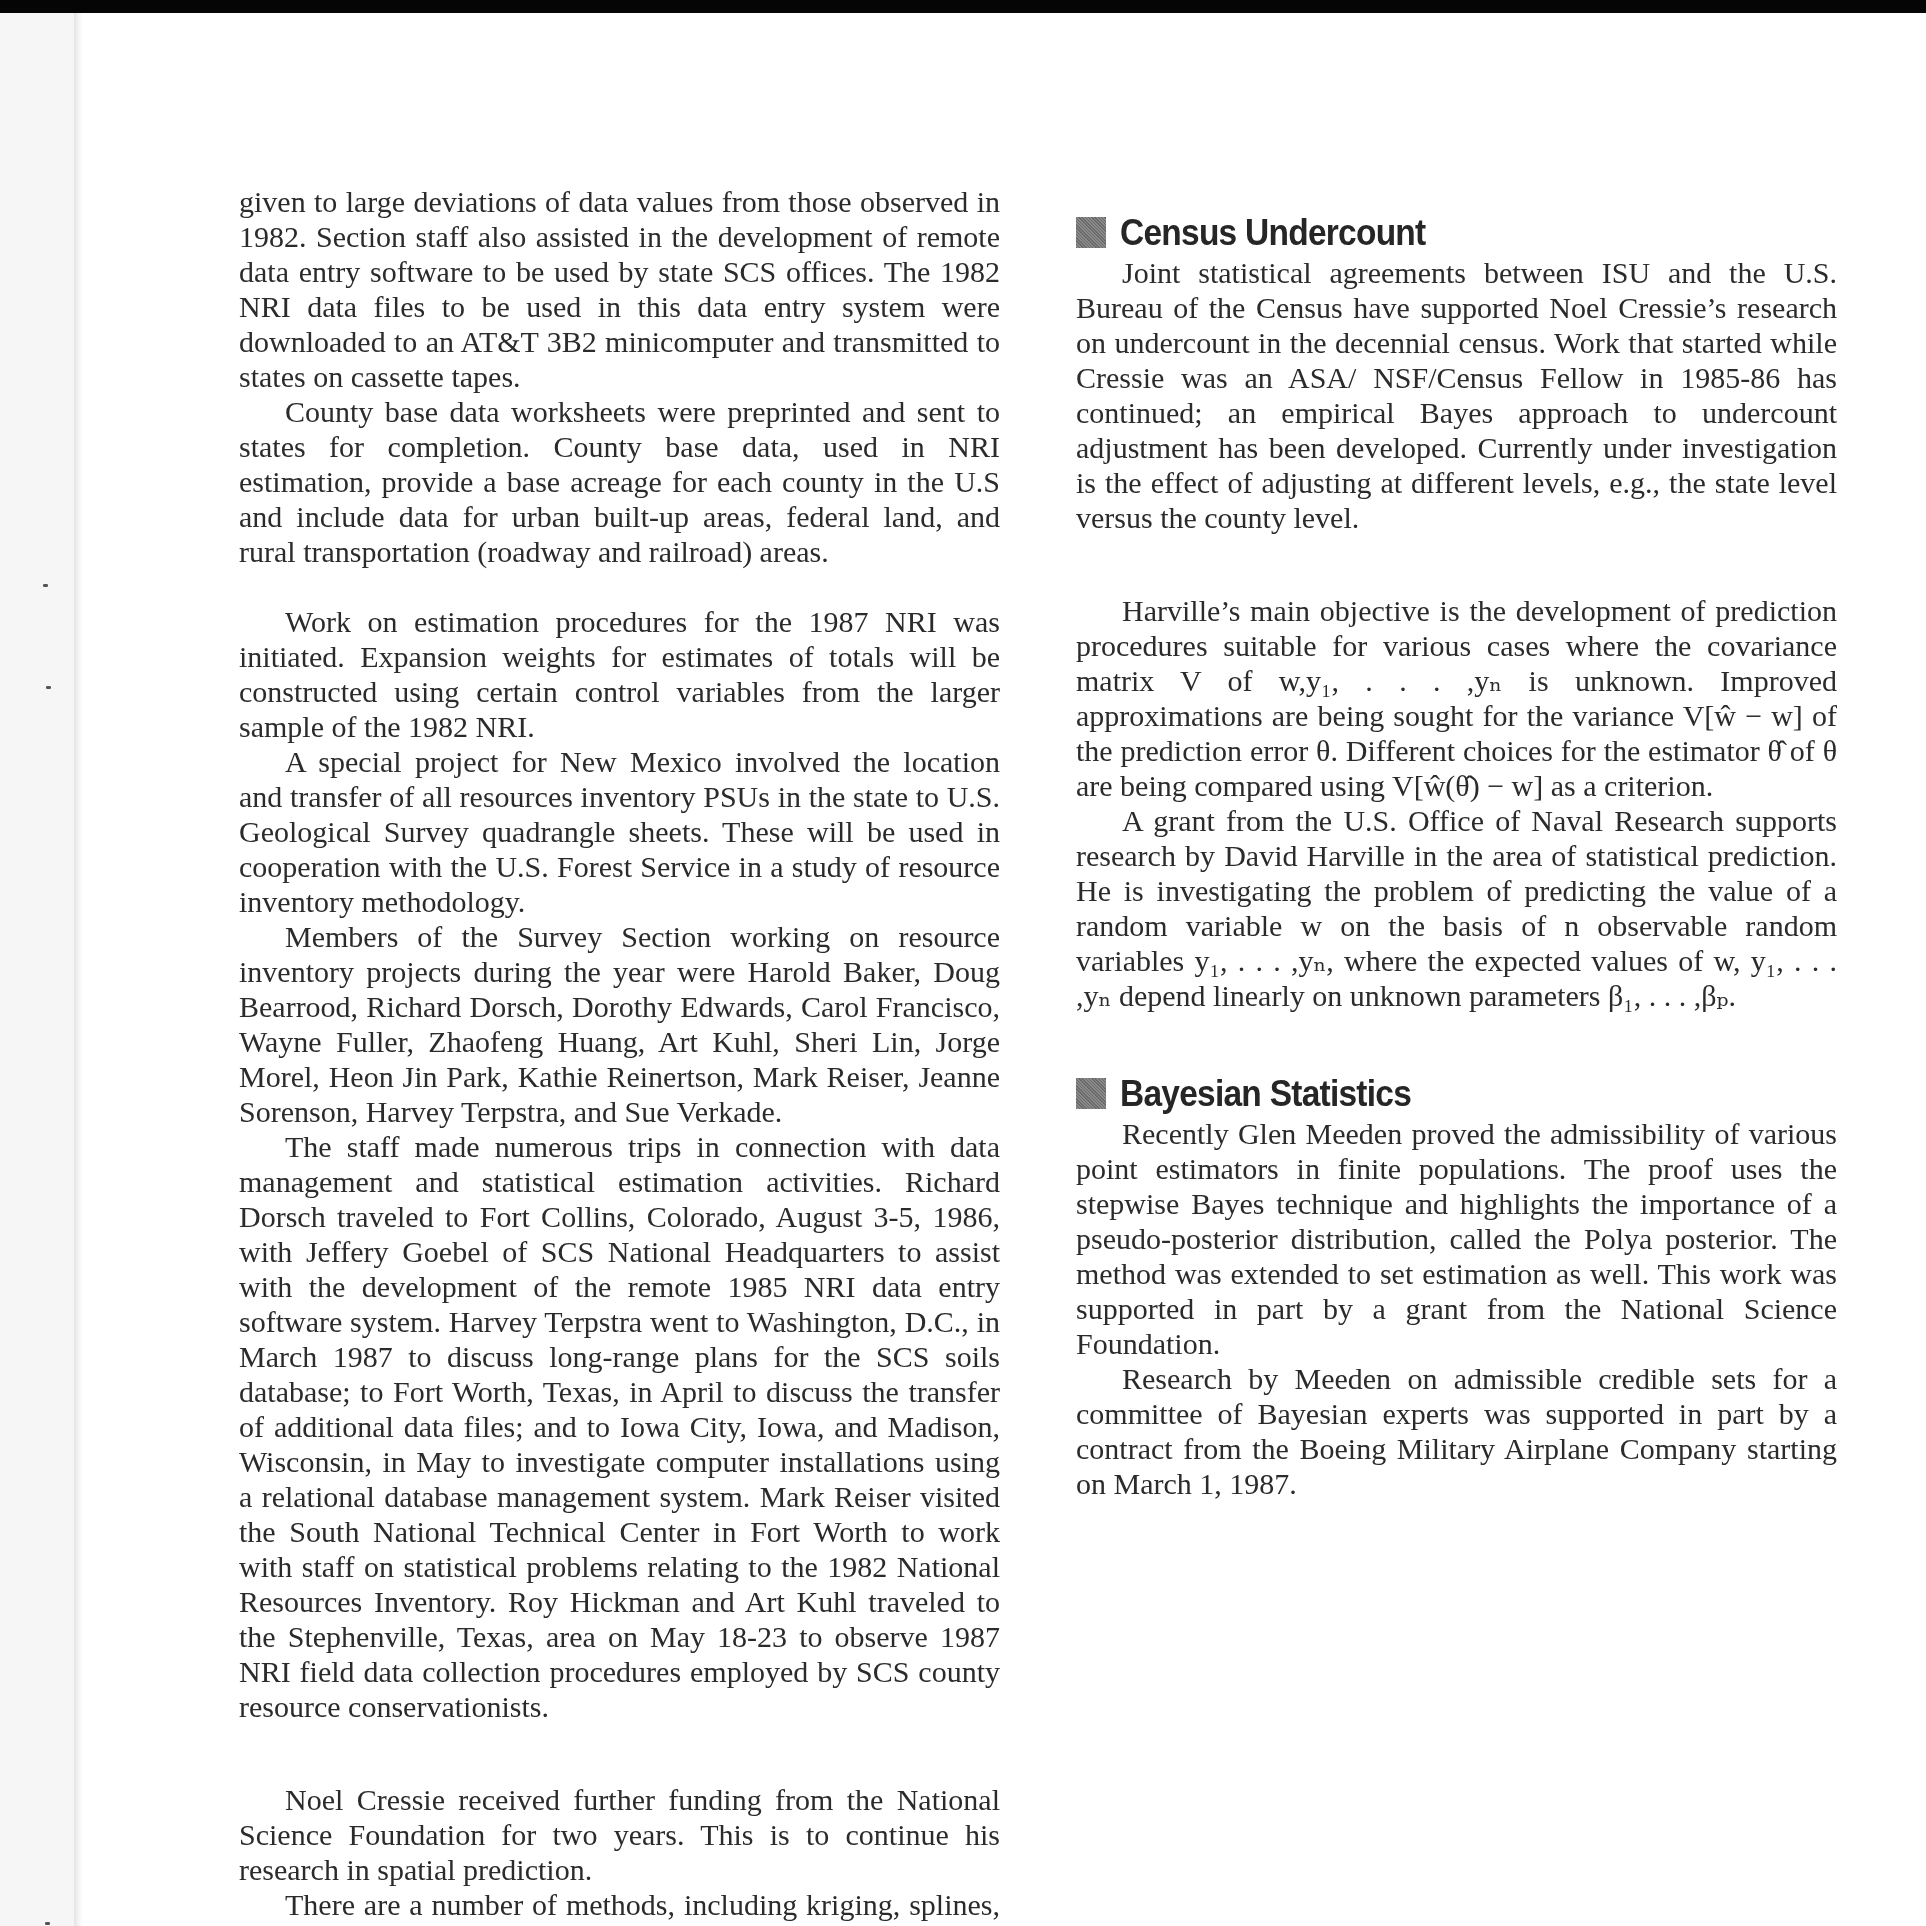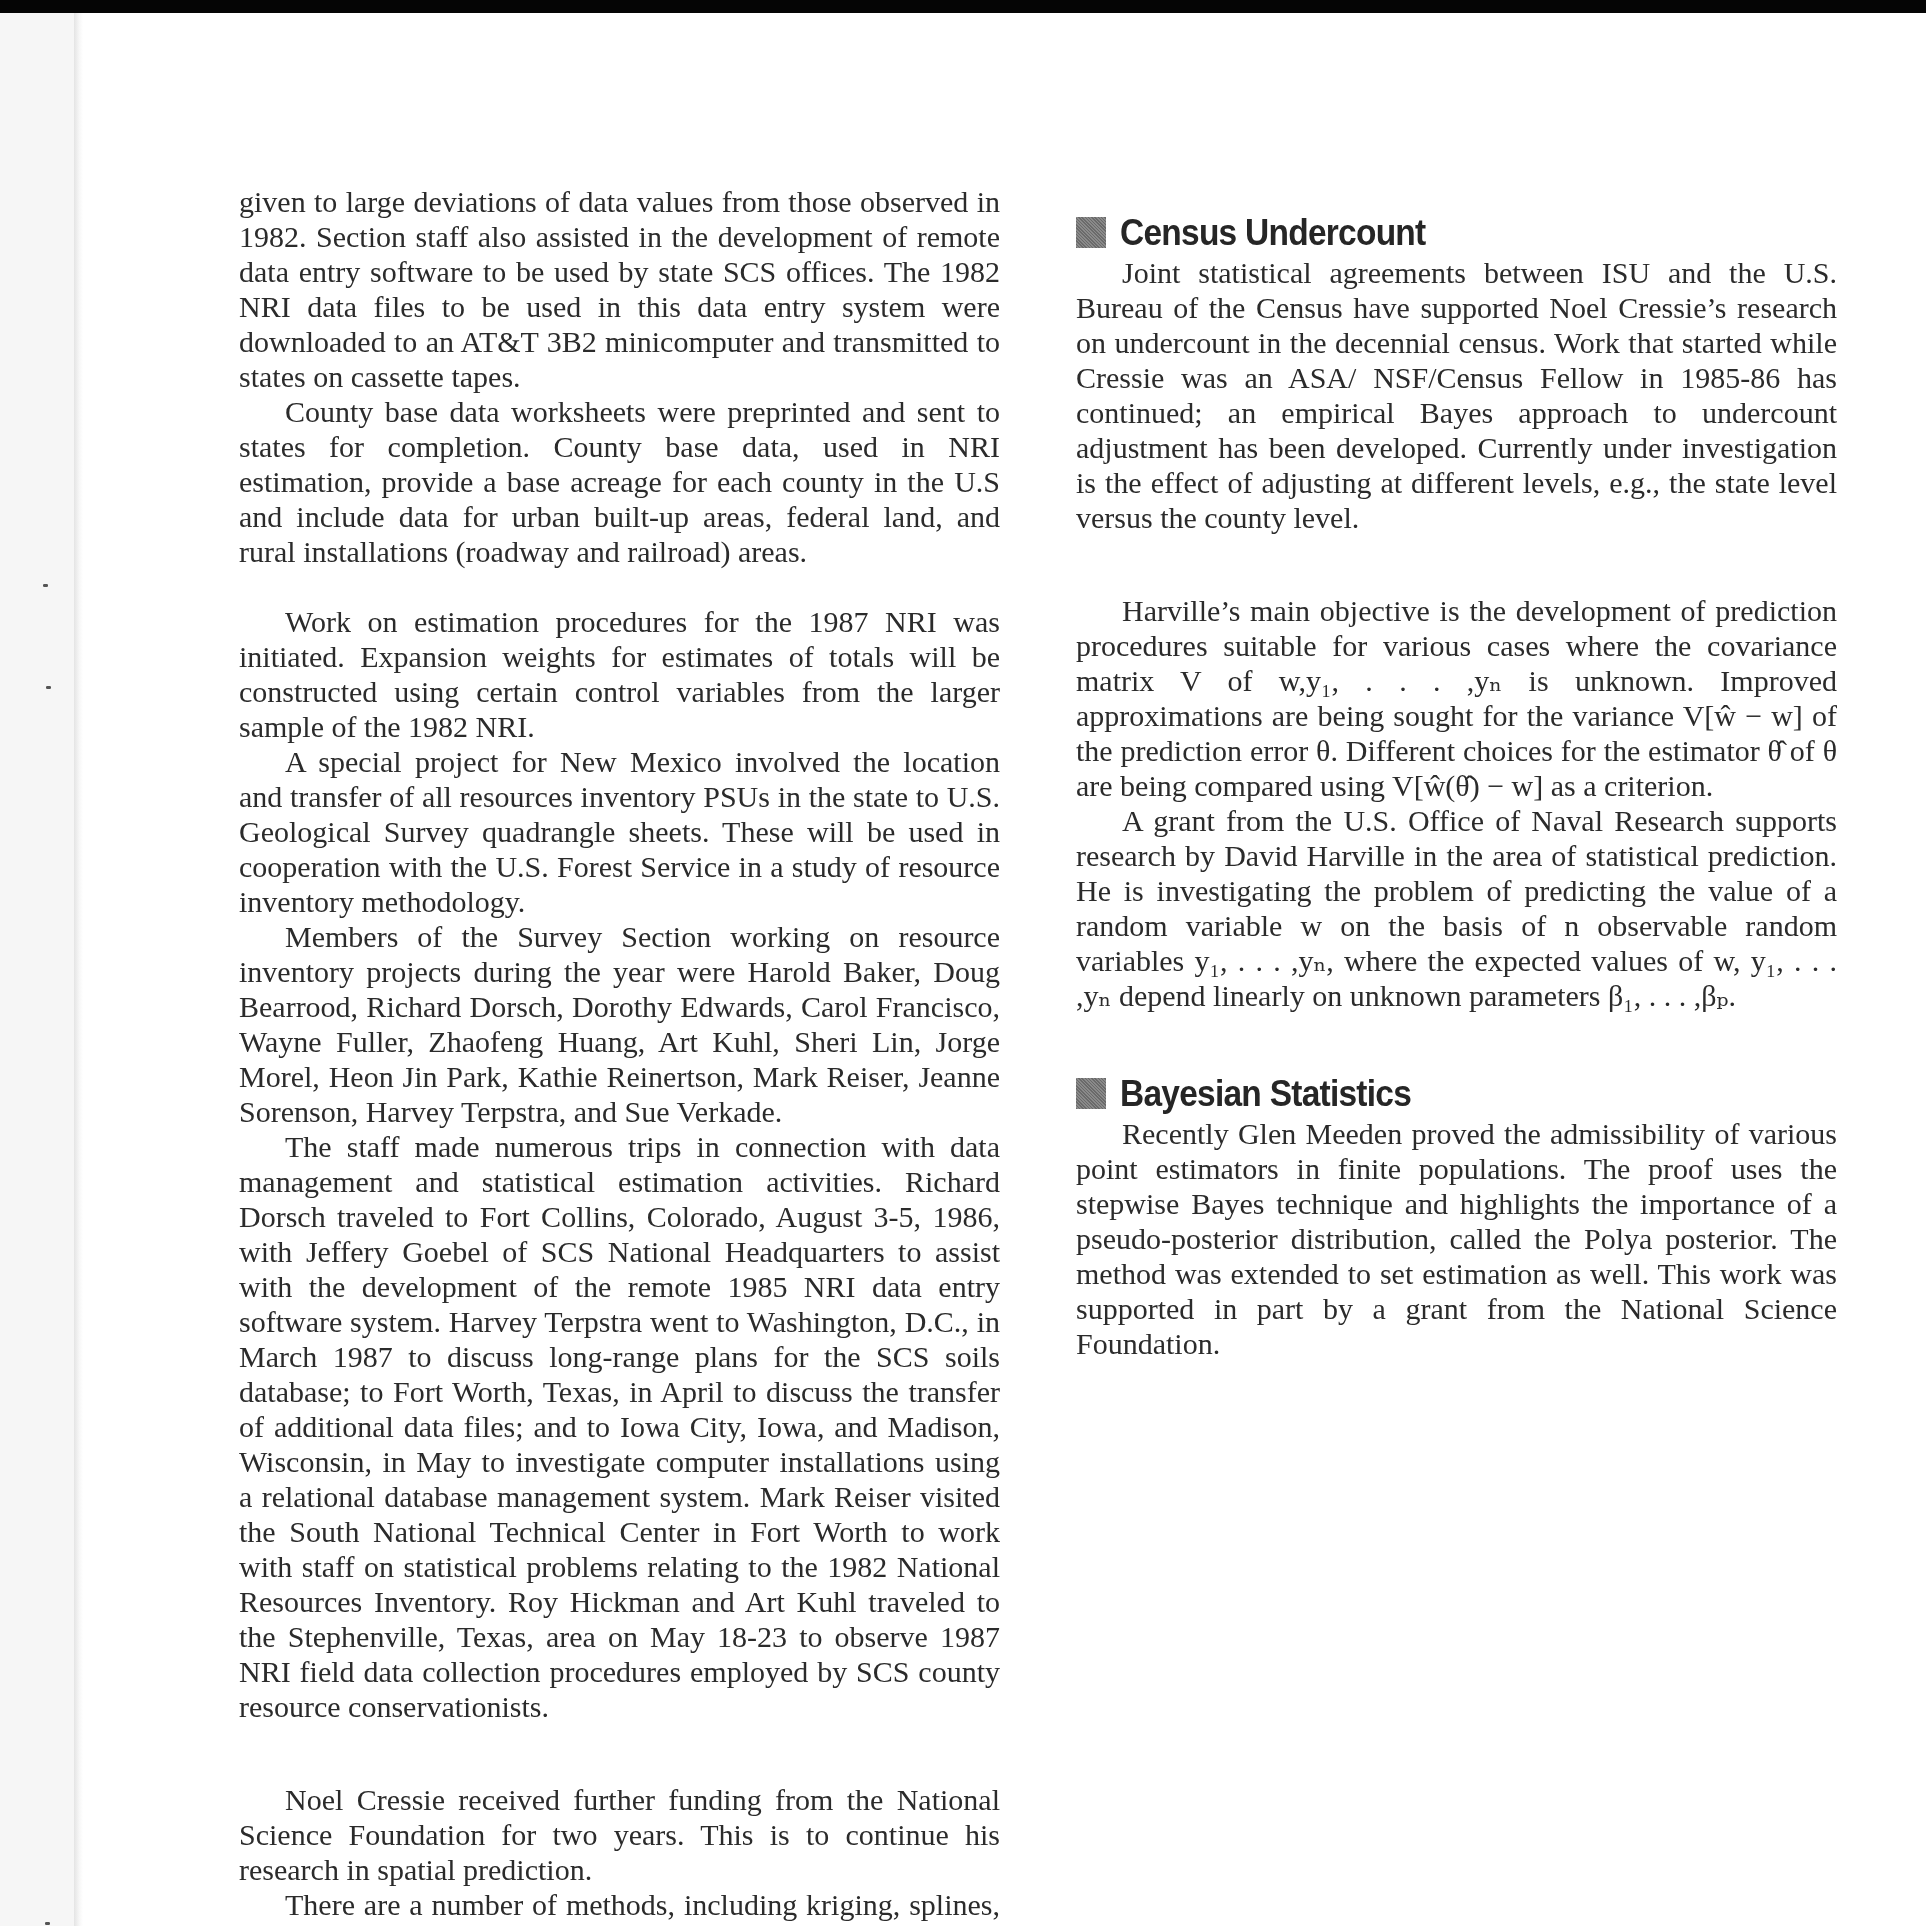--- a/index.html
+++ b/index.html
@@ -65,21 +65,21 @@
 <div class="scan-top-edge"></div>
 <div class="left-margin-shade"></div>
 <div class="fold-line"></div>
 
 <div class="margin-tick" style="left:43px; top:584px;"></div>
 <div class="margin-tick" style="left:46px; top:686px;"></div>
 <div class="margin-tick" style="left:45px; top:1922px;"></div>
 
 <div class="column col-left">
   <p class="no-indent">given to large deviations of data values from those observed in 1982. Section staff also assisted in the development of remote data entry software to be used by state SCS offices. The 1982 NRI data files to be used in this data entry system were downloaded to an AT&amp;T 3B2 minicomputer and transmitted to states on cassette tapes.</p>
-  <p>County base data worksheets were preprinted and sent to states for completion. County base data, used in NRI estimation, provide a base acreage for each county in the U.S and include data for urban built-up areas, federal land, and rural installations (road­way and railroad) areas.</p>
+  <p>County base data worksheets were preprinted and sent to states for completion. County base data, used in NRI estimation, provide a base acreage for each county in the U.S and include data for urban built-up areas, federal land, and rural transportation (road­way and railroad) areas.</p>
   <div class="gap"></div>
   <p>Work on estimation procedures for the 1987 NRI was initiated. Expansion weights for estimates of to­tals will be constructed using certain control vari­ables from the larger sample of the 1982 NRI.</p>
   <p>A special project for New Mexico involved the location and transfer of all resources inventory PSUs in the state to U.S. Geological Survey quadrangle sheets. These will be used in cooperation with the U.S. Forest Service in a study of resource inventory methodology.</p>
   <p>Members of the Survey Section working on re­source inventory projects during the year were Harold Baker, Doug Bearrood, Richard Dorsch, Doro­thy Edwards, Carol Francisco, Wayne Fuller, Zhaofeng Huang, Art Kuhl, Sheri Lin, Jorge Morel, Heon Jin Park, Kathie Reinertson, Mark Reiser, Jeanne Sorenson, Harvey Terpstra, and Sue Verkade.</p>
   <p>The staff made numerous trips in connection with data management and statistical estimation ac­tivities. Richard Dorsch traveled to Fort Collins, Col­orado, August 3-5, 1986, with Jeffery Goebel of SCS National Headquarters to assist with the develop­ment of the remote 1985 NRI data entry software system. Harvey Terpstra went to Washington, D.C., in March 1987 to discuss long-range plans for the SCS soils database; to Fort Worth, Texas, in April to dis­cuss the transfer of additional data files; and to Iowa City, Iowa, and Madison, Wisconsin, in May to inves­tigate computer installations using a relational database management system. Mark Reiser visited the South National Technical Center in Fort Worth to work with staff on statistical problems relating to the 1982 National Resources Inventory. Roy Hickman and Art Kuhl traveled to the Stephenville, Texas, area on May 18-23 to observe 1987 NRI field data collection procedures employed by SCS county re­source conservationists.</p>
 
   <div style="height:58px"></div>
   <p>Noel Cressie received further funding from the National Science Foundation for two years. This is to continue his research in spatial prediction.</p>
   <p>There are a number of methods, including krig­ing, splines, the Kalman filter, and recursive predic­tion, which could be used. The various criteria that these methods optimize will be compared and the performance of each assessed. The nearest-neighbor approach and the Markov-random-field approach</p>
 </div>
@@ -96,17 +96,18 @@
   <div style="height:58px"></div>
   <p>Harville’s main objective is the development of prediction procedures suitable for various cases where the covariance matrix V of w,y₁, . . . ,yₙ is unknown. Improved approximations are being sought for the variance V[ŵ − w] of the prediction error θ. Different choices for the estimator θ̂ of θ are being compared using V[ŵ(θ̂) − w] as a criterion.</p>
   <p>A grant from the U.S. Office of Naval Research supports research by David Harville in the area of statistical prediction. He is investigating the prob­lem of predicting the value of a random variable w on the basis of n observable random variables y₁, . . . ,yₙ, where the expected values of w, y₁, . . . ,yₙ depend linearly on unknown parameters β₁, . . . ,βₚ.</p>
 
   <div style="height:58px"></div>
   <div class="section-head">
     <span class="marker"></span>
     <span class="head-text">Bayesian Statistics</span>
   </div>
   <p>Recently Glen Meeden proved the admissibility of various point estimators in finite populations. The proof uses the stepwise Bayes technique and high­lights the importance of a pseudo-posterior distribu­tion, called the Polya posterior. The method was extended to set estimation as well. This work was supported in part by a grant from the National Sci­ence Foundation.</p>
+  <p>Research by Meeden on admissible credible sets for a committee of Bayesian experts was supported in part by a contract from the Boeing Military Airplane Company starting on March 1, 1987.</p>
 
   <div style="height:58px"></div>
 
 </div>
 
 
 </body></html>

